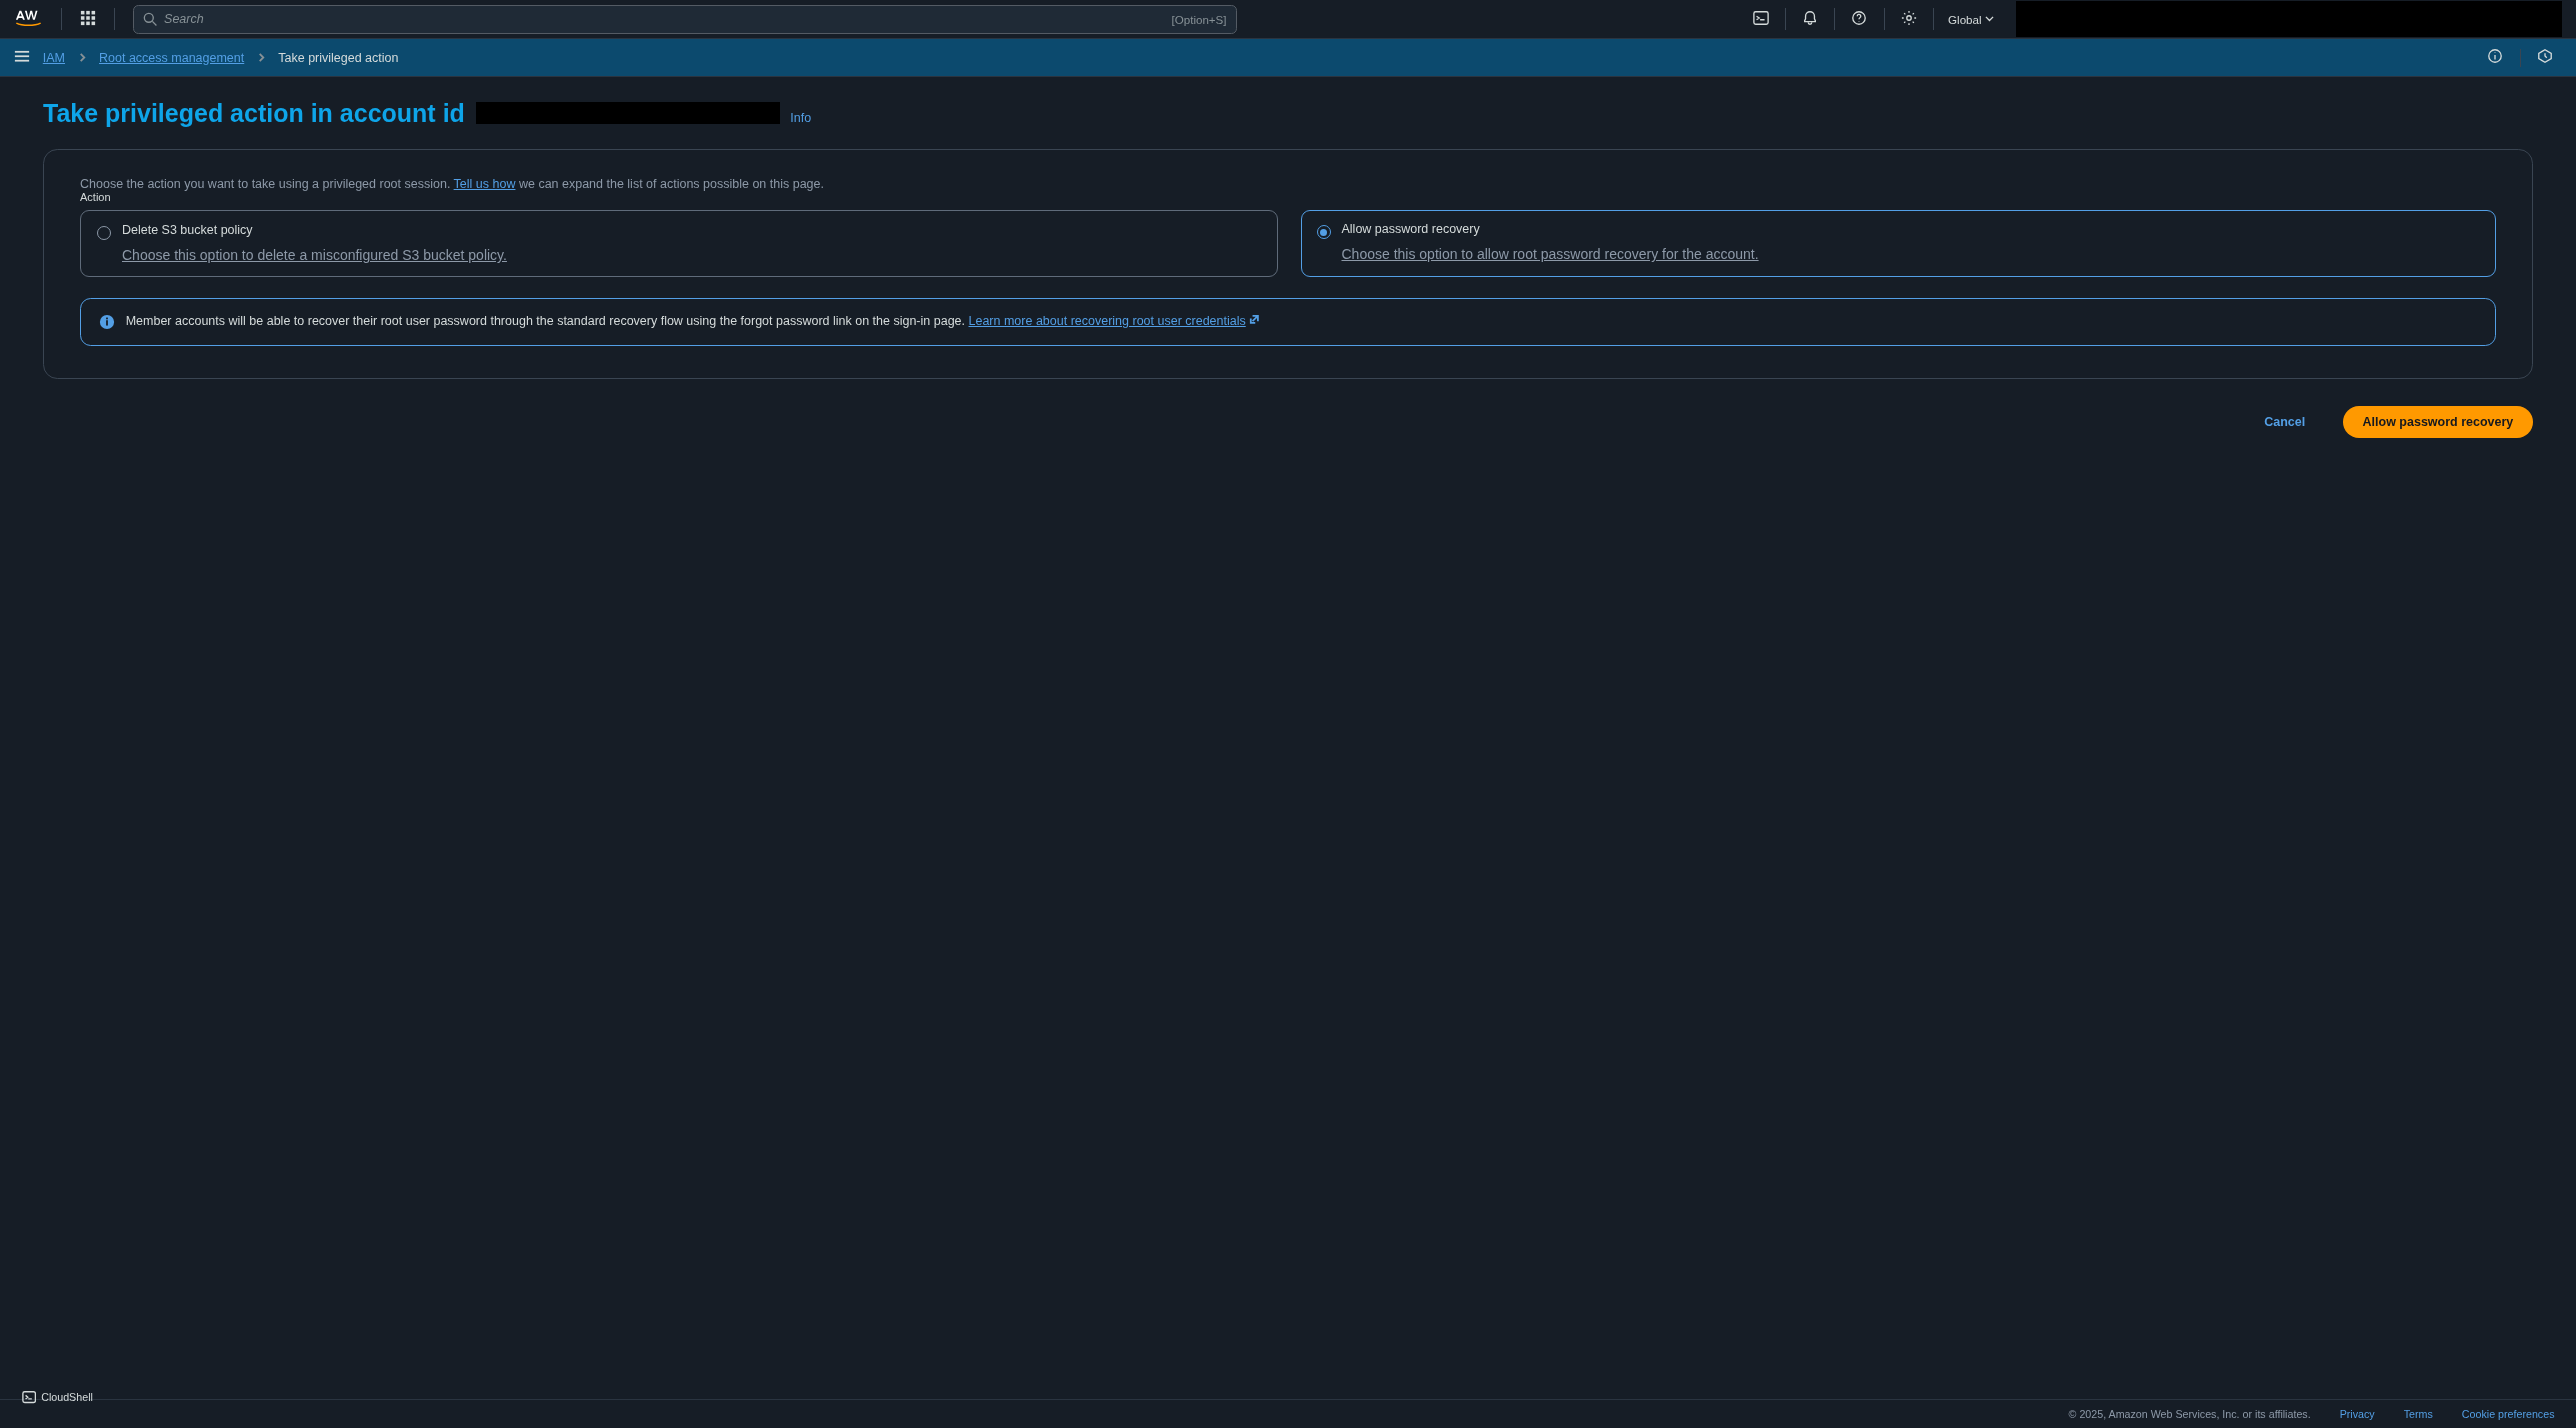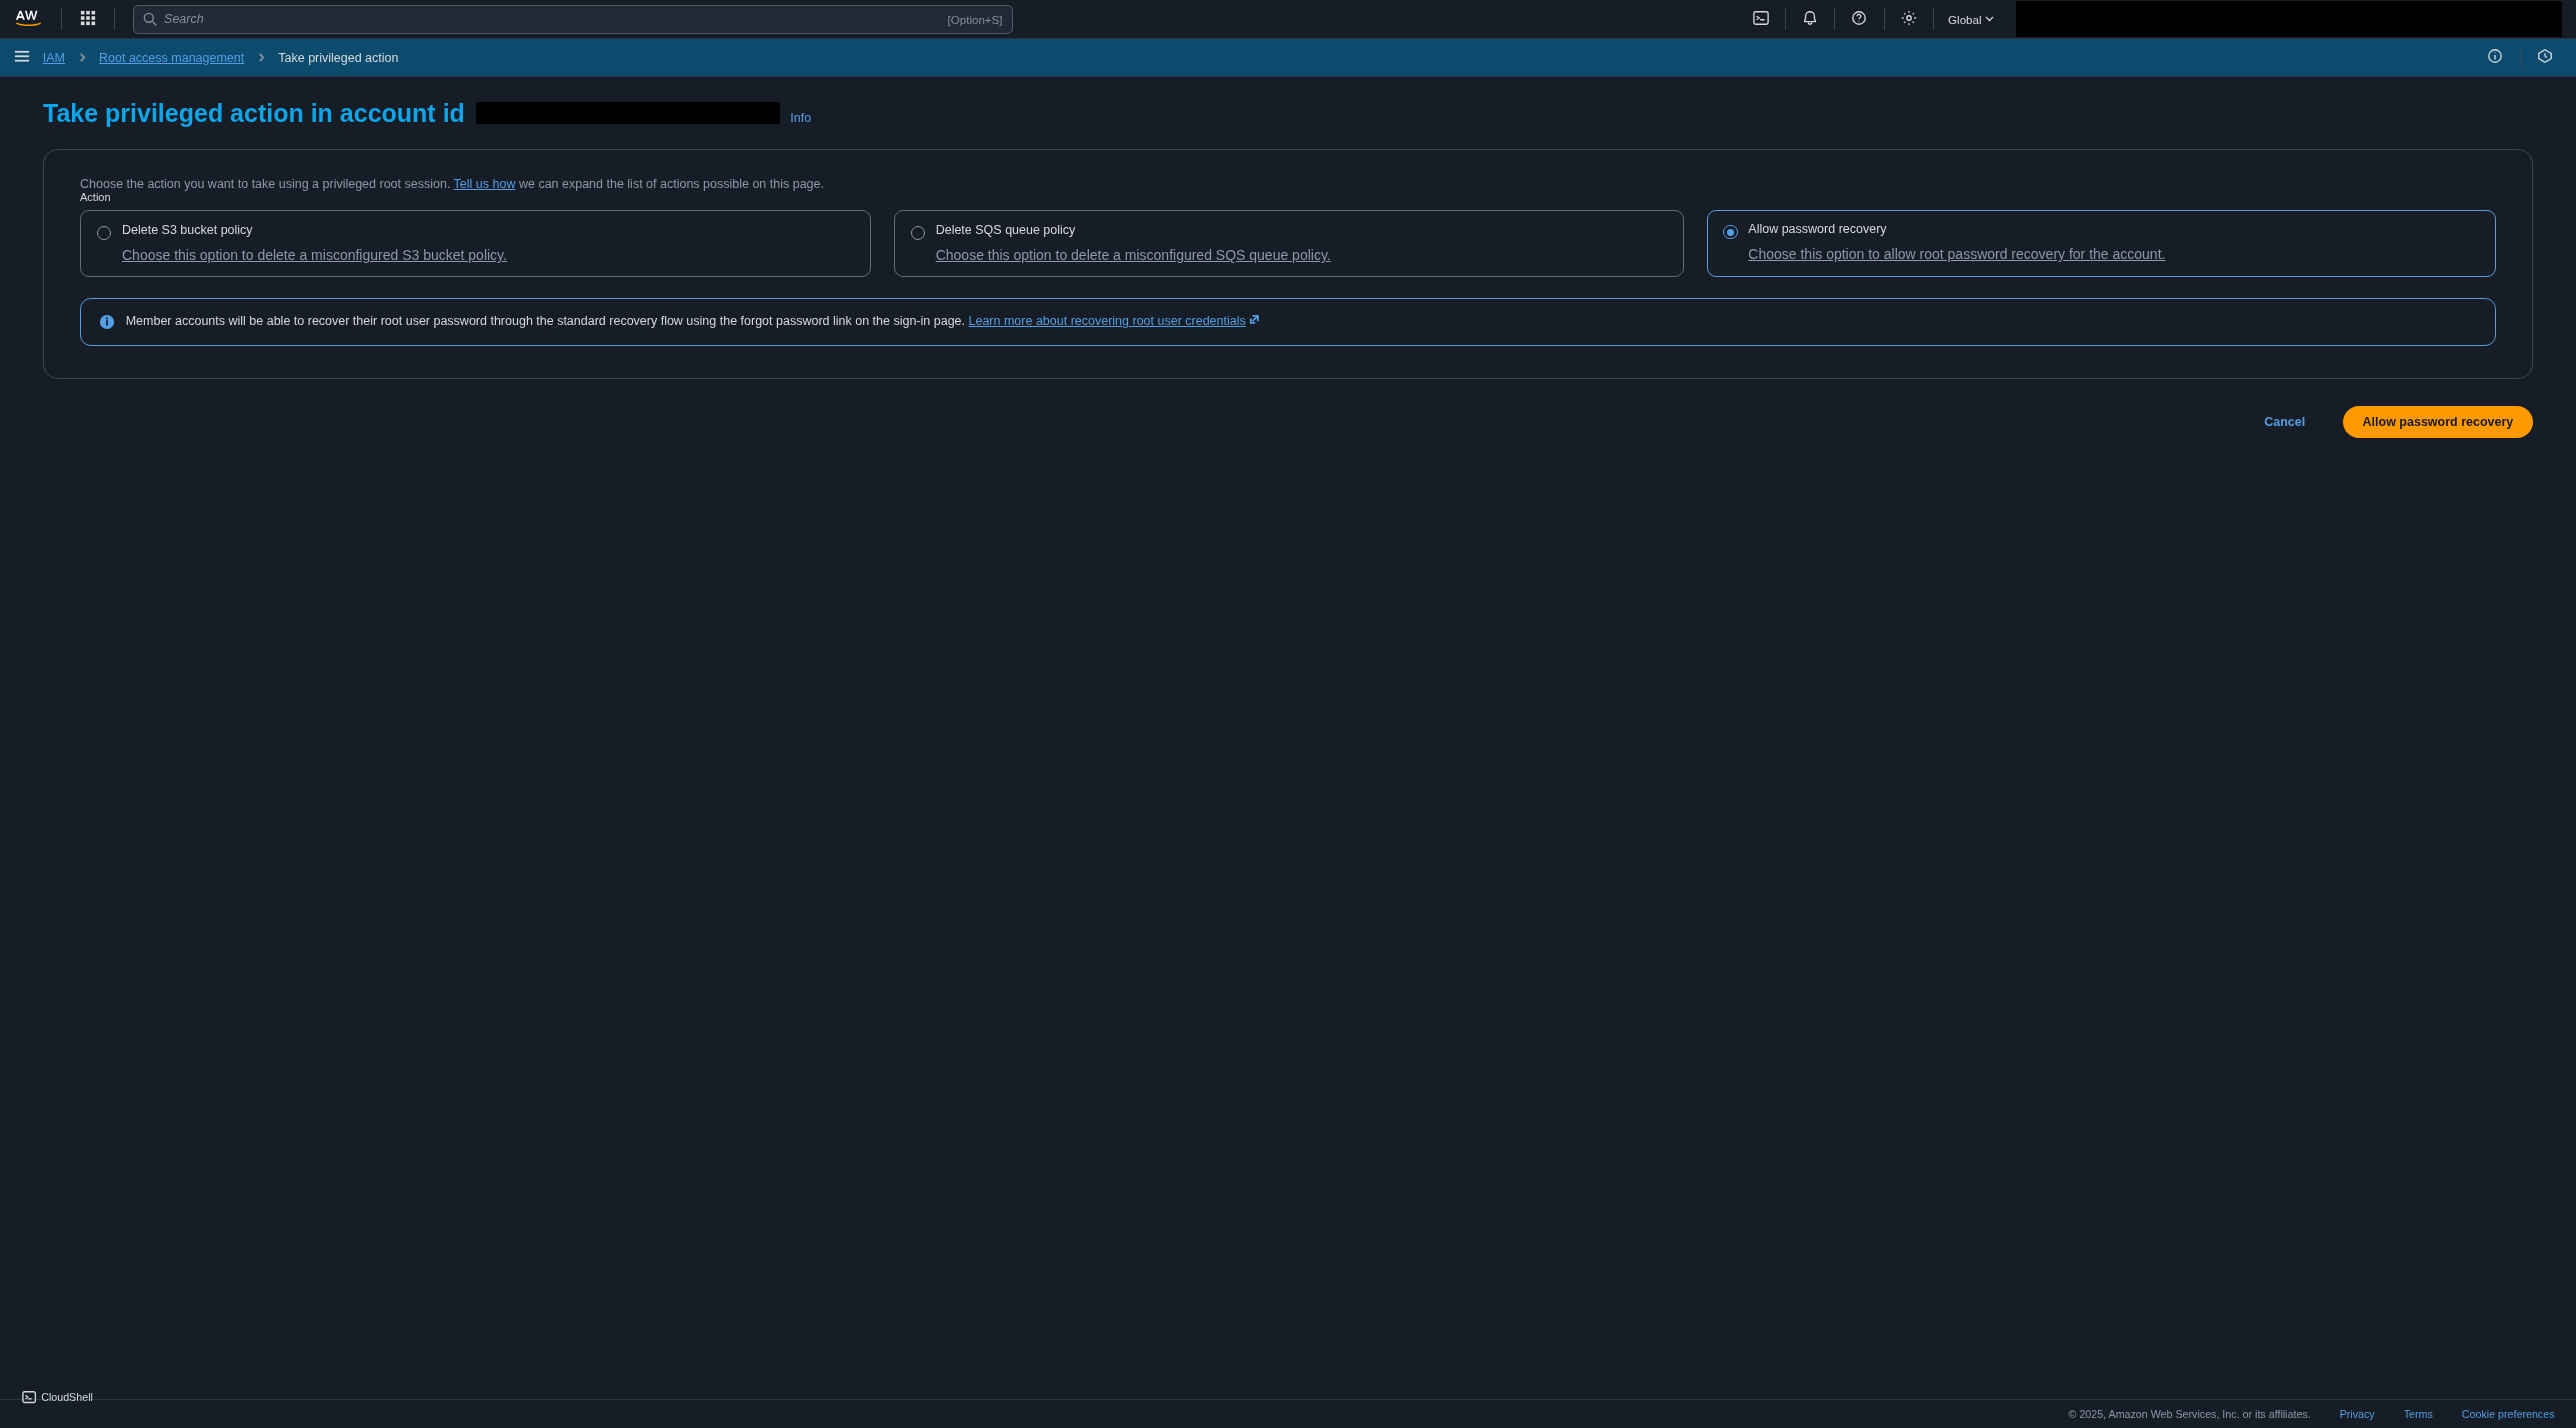--- a/index.html
+++ b/index.html
@@ -36,21 +36,21 @@
     }
     .apps-icon svg { width: 16px; height: 16px; fill: #d5dbdb; }
     .search-box {
       flex: 0 0 auto;
       display: flex;
       align-items: center;
       background: #1f2a36;
       border: 0.9px solid #545b64;
       border-radius: 5.4px;
       height: 29px;
-      width: 880px;
+      width: 1104px;
       padding: 0 9px;
       margin-left: 7.2px;
     }
     .search-box svg { width: 14.3px; height: 14.3px; fill: #879196; margin-right: 7.2px; }
     .search-box input {
       flex: 1;
       background: transparent;
       border: none;
       outline: none;
       color: #d5dbdb;
@@ -334,27 +334,20 @@
     <div class="field-label">Action</div>
 
     <div class="radio-row">
       <label class="radio-card">
         <span class="radio-circle"></span>
         <span>
           <div class="radio-title">Delete S3 bucket policy</div>
           <div class="radio-desc">Choose this option to delete a misconfigured S3 bucket policy.</div>
         </span>
       </label>
-      <label class="radio-card">
-        <span class="radio-circle"></span>
-        <span>
-          <div class="radio-title">Delete SQS queue policy</div>
-          <div class="radio-desc">Choose this option to delete a misconfigured SQS queue policy.</div>
-        </span>
-      </label>
       <label class="radio-card selected">
         <span class="radio-circle"></span>
         <span>
           <div class="radio-title">Allow password recovery</div>
           <div class="radio-desc">Choose this option to allow root password recovery for the account.</div>
         </span>
       </label>
     </div>
 
     <div class="alert">

